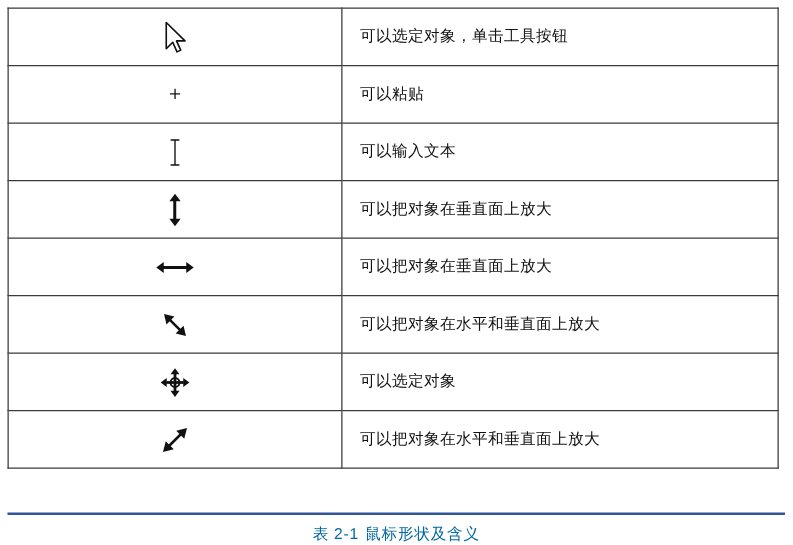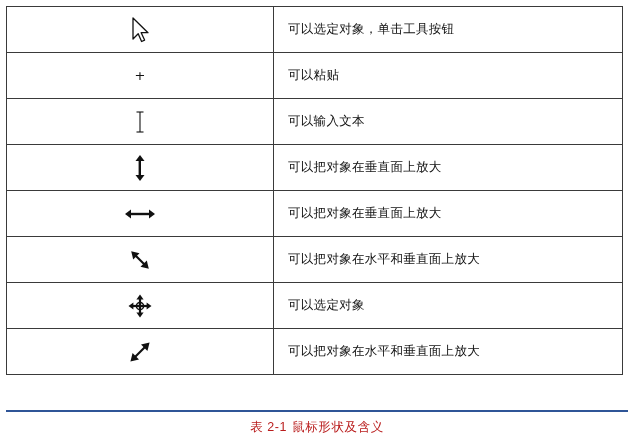--- a/index.html
+++ b/index.html
@@ -93,21 +93,21 @@
     text-align: center;
   }
   .caption-rule {
     border: 0;
     border-top: 2px solid #2f5597;
     margin: 0 0 7px 0;
     width: 100%;
   }
   .caption-text {
     font-size: 12.5px;
-    color: #b91c1c;
+    color: #0369a1;
     letter-spacing: 0.6px;
   }
   .caption-num { margin-right: 5px; }
 </style>
 </head>
 <body>
 
 <div class="page">
 
   <table class="cursor-table">

